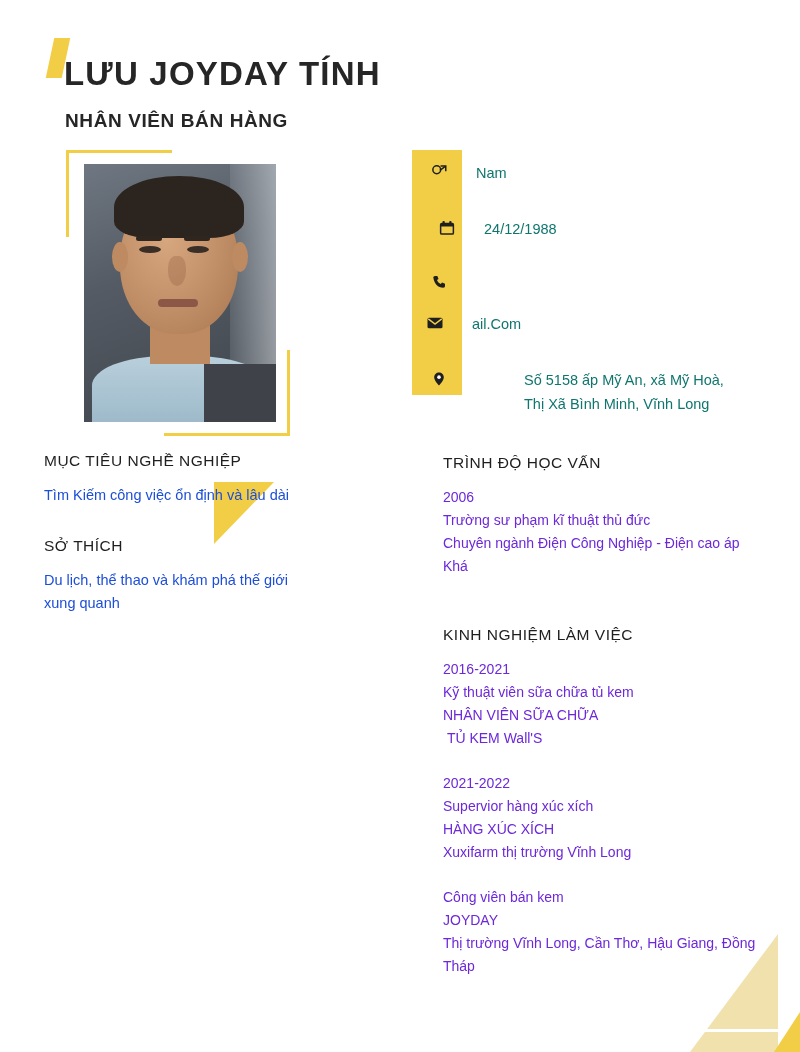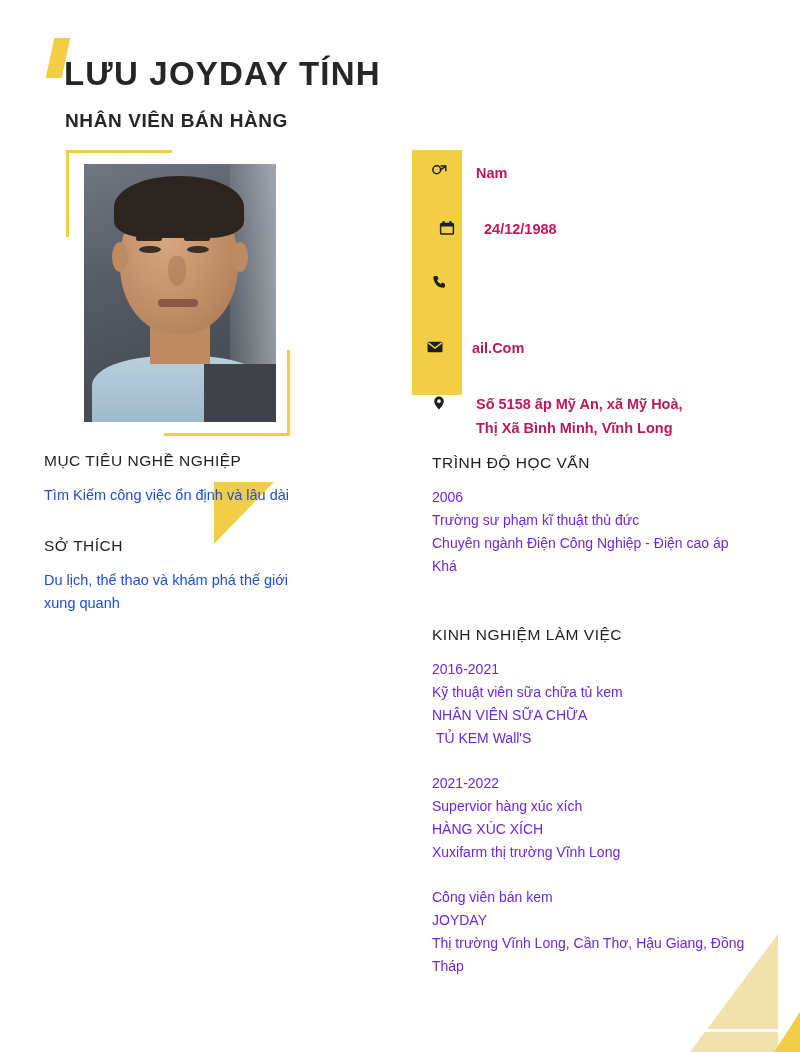--- a/index.html
+++ b/index.html
@@ -197,42 +197,41 @@
     width: 30px;
     min-width: 30px;
     display: flex;
     align-items: center;
     justify-content: center;
     padding-top: 3px;
   }
   .contact-row .txt {
     font-size: 14.5px;
     line-height: 24px;
-    color: #be185d;
+    color: #0f766e;
     padding-left: 22px;
     padding-top: 1px;
     white-space: pre-line;
-    font-weight: bold;
   }
   .contact-row.r1 { margin-top: 10px; }
   .contact-row.r2 { margin-top: 16px; padding-left: 20px; }
   .contact-row.r3 { margin-top: 15px; }
-  .contact-row.r4 { margin-top: 24px; padding-left: 8px; }
-  .contact-row.r5 { margin-top: 16px; }
+  .contact-row.r4 { margin-top: 0; padding-left: 8px; }
+  .contact-row.r5 { margin-top: 16px; gap: 48px; }
 
   
   .col-left {
     position: absolute;
     left: 44px;
     top: 452px;
     width: 330px;
   }
   .col-right {
     position: absolute;
-    left: 432px;
+    left: 443px;
     top: 454px;
     width: 340px;
   }
   .sec-title {
     font-size: 15.5px;
     font-weight: normal;
     letter-spacing: 0.5px;
     color: #1f1f1f;
     margin-bottom: 14px;
   }

